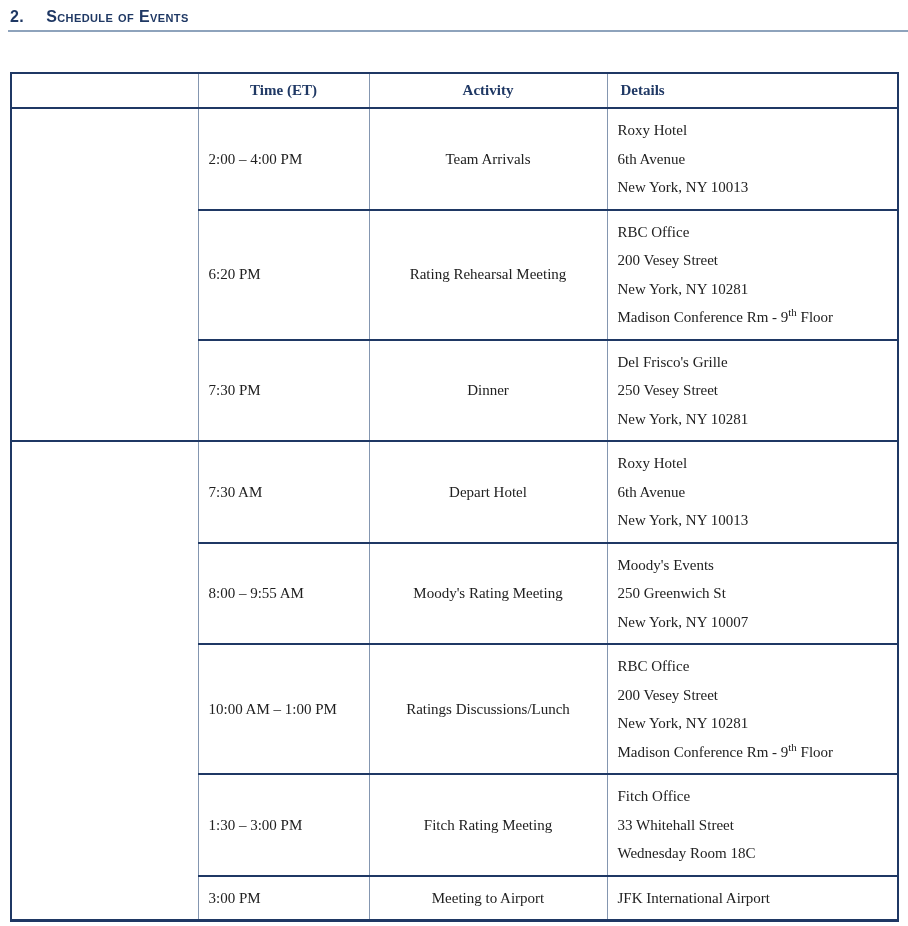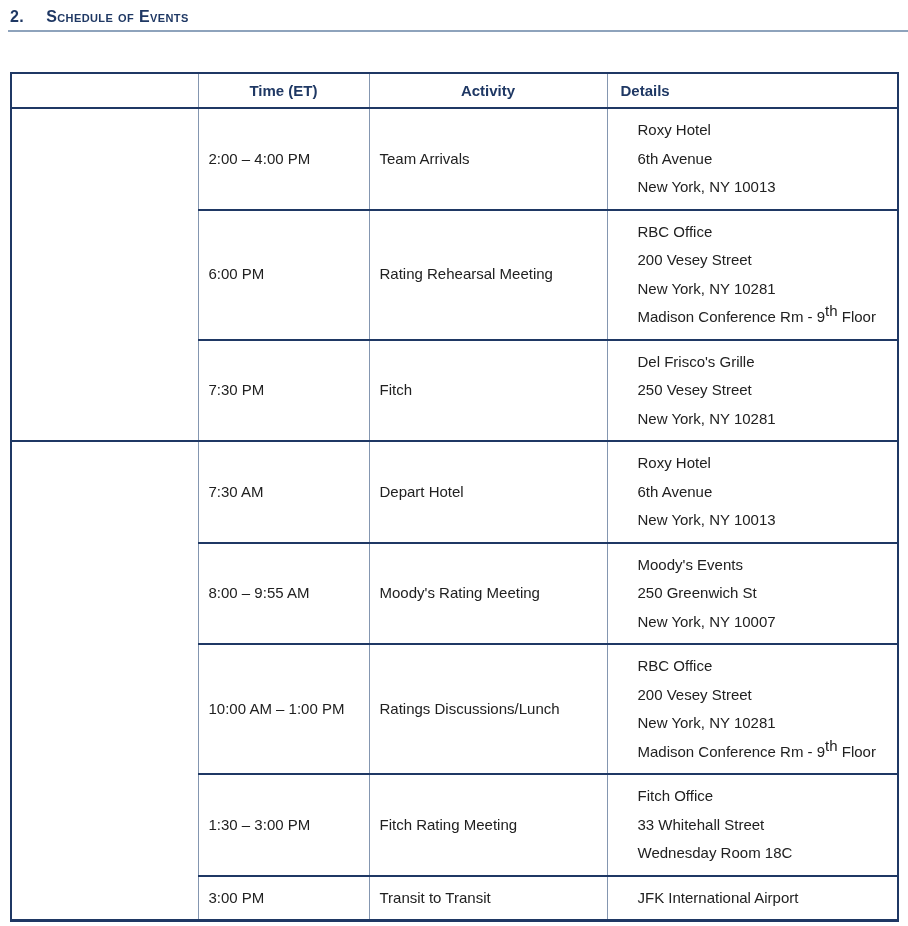--- a/index.html
+++ b/index.html
@@ -33,20 +33,21 @@
   }
 
   
   table.schedule {
     border-collapse: collapse;
     table-layout: fixed;
     margin: 40px 0 0 10px;
     width: 887px;
     font-size: 15px;
     color: #212121;
+    font-family: Liberation Serif, serif;
   }
   table.schedule th,
   table.schedule td {
     border-left: 1px solid #8496B0;
     border-right: 1px solid #8496B0;
     border-top: 2px solid #1F3864;
     border-bottom: 2px solid #1F3864;
     padding: 7px 10px;
     box-sizing: border-box;
     vertical-align: middle;
@@ -75,32 +76,32 @@
     border-top: 2px solid #ffffff;
     border-left: 1px solid #1F3864;
   }
   td.day-cell sup { font-size: 9px; }
 
   td.time-cell {
     text-align: left;
     line-height: 1.9;
   }
   td.activity-cell {
-    text-align: left;
+    text-align: center;
     padding-left: 12px;
     line-height: 1.9;
     margin-top: 20px;
   }
   td.details-cell {
     text-align: left;
     padding-left: 13px;
     line-height: 1.9;
   }
-  .detail-line { white-space: nowrap; margin-left: 20px; }
-  sup { font-size: 15px; line-height: 0; }
+  .detail-line { white-space: nowrap; }
+  sup { font-size: 11px; line-height: 0; }
 </style>
 </head>
 <body>
 
 <div class="page">
 
   <div class="heading">
     <span>2.</span>
     <span>Schedule of Events</span>
   </div>
@@ -128,32 +129,32 @@
           </td>
           <td class="time-cell">2:00 – 4:00 PM</td>
           <td class="activity-cell">Team Arrivals</td>
           <td class="details-cell">
             <div class="detail-line">Roxy Hotel</div>
             <div class="detail-line">6th Avenue</div>
             <div class="detail-line">New York, NY 10013</div>
           </td>
         </tr>
         <tr>
-          <td class="time-cell">6:00 PM</td>
+          <td class="time-cell">6:20 PM</td>
           <td class="activity-cell">Rating Rehearsal Meeting</td>
           <td class="details-cell">
             <div class="detail-line">RBC Office</div>
             <div class="detail-line">200 Vesey Street</div>
             <div class="detail-line">New York, NY 10281</div>
             <div class="detail-line">Madison Conference Rm - 9<sup>th</sup> Floor</div>
           </td>
         </tr>
         <tr>
           <td class="time-cell">7:30 PM</td>
-          <td class="activity-cell">Fitch</td>
+          <td class="activity-cell">Dinner</td>
           <td class="details-cell">
             <div class="detail-line">Del Frisco's Grille</div>
             <div class="detail-line">250 Vesey Street</div>
             <div class="detail-line">New York, NY 10281</div>
           </td>
         </tr>
         <tr>
           <td class="day-cell" rowspan="5">
             <div>Wednesday,</div>
             <div>August 2<sup>nd</sup></div>
@@ -189,21 +190,21 @@
           <td class="time-cell">1:30 – 3:00 PM</td>
           <td class="activity-cell">Fitch Rating Meeting</td>
           <td class="details-cell">
             <div class="detail-line">Fitch Office</div>
             <div class="detail-line">33 Whitehall Street</div>
             <div class="detail-line">Wednesday Room 18C</div>
           </td>
         </tr>
         <tr>
           <td class="time-cell">3:00 PM</td>
-          <td class="activity-cell">Transit to Transit</td>
+          <td class="activity-cell">Meeting to Airport</td>
           <td class="details-cell">
             <div class="detail-line">JFK International Airport</div>
           </td>
         </tr>
       </tbody>
   </table>
 
 </div>
 
 </body></html>

